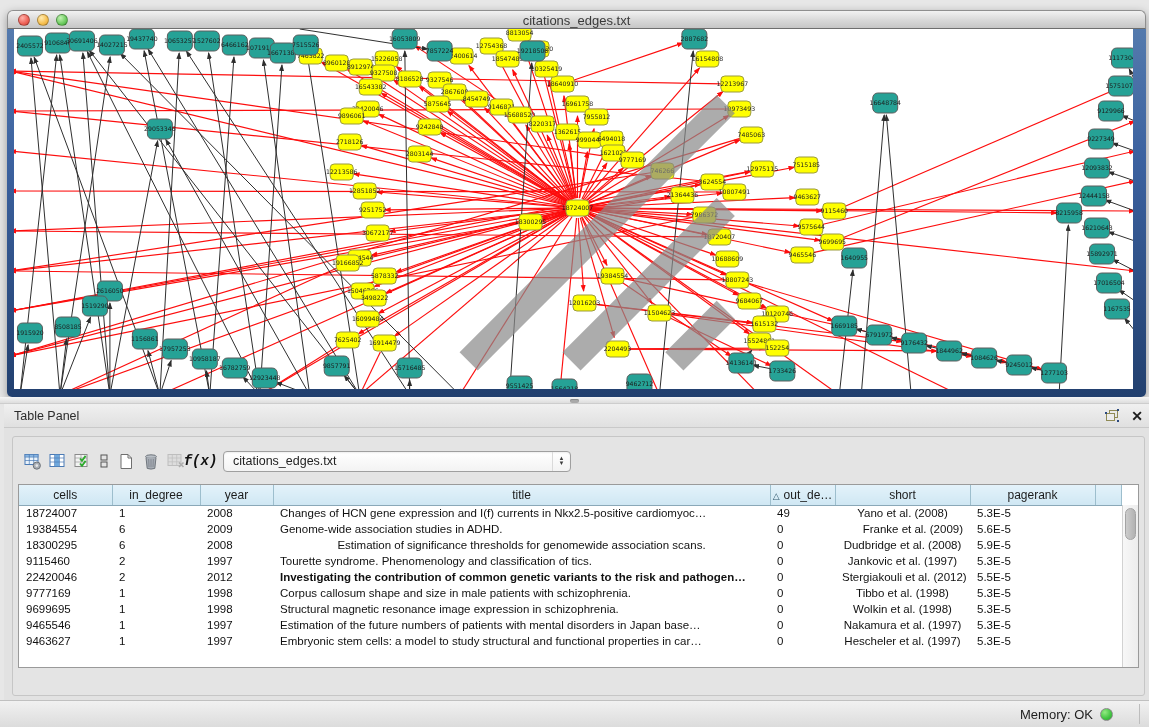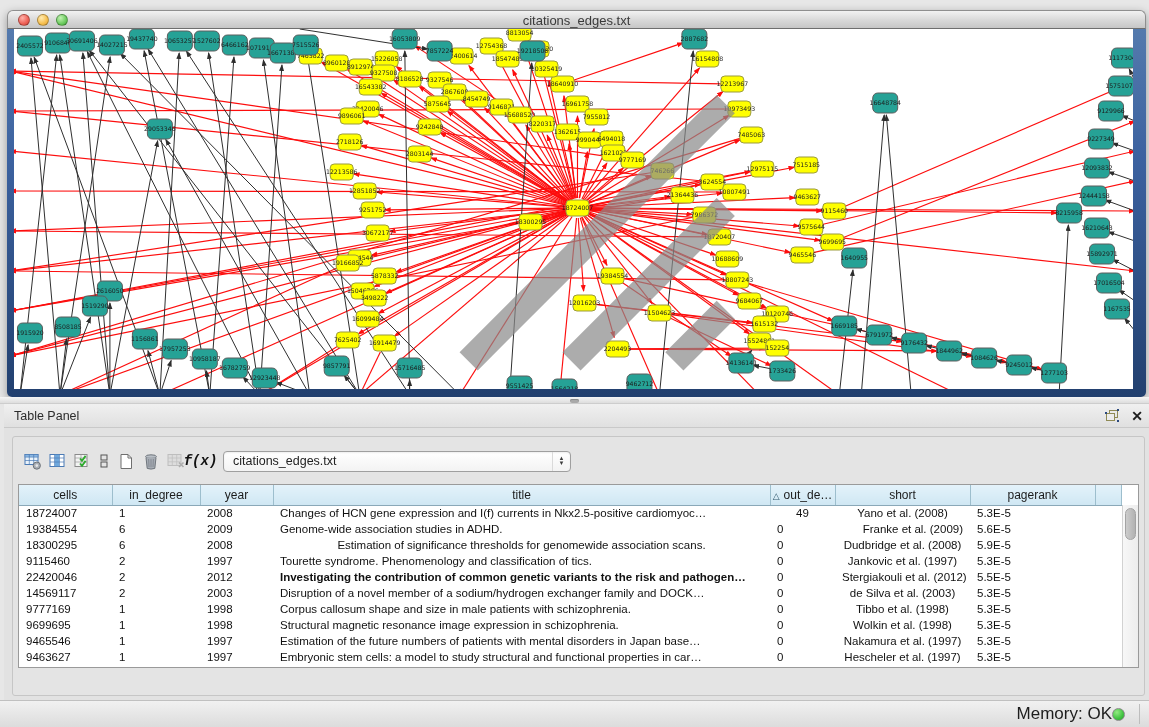--- a/index.html
+++ b/index.html
@@ -72,22 +72,22 @@
   .tabs-row { position:absolute; left:0; right:0; top:268px; display:flex; justify-content:center; }
   .segctl { display:inline-flex; border:1px solid #9c9c9c; border-radius:5px; overflow:hidden;
     background:#ffffff; box-shadow:0 1px 0 rgba(255,255,255,.7); }
   .seg { font-size:12.5px; padding:2px 13px 3px; background:linear-gradient(#ffffff,#f0f0f0);
     color:#1e1e1e; border-right:1px solid #bdbdbd; cursor:default; }
   .seg:last-child { border-right:none; }
   .seg.active { background:linear-gradient(#8b8b8b,#6e6e6e); color:#e7e7e7; }
   
   .statusbar { position:absolute; left:0; top:700px; width:1149px; height:27px;
     background:linear-gradient(#f1f1f1,#dcdcdc); border-top:1px solid #c0c0c0; }
-  .status-right { position:absolute; right:24px; top:0; bottom:0; display:flex; align-items:center; gap:0;
-    font-size:17px; color:#1d1d1d; }
+  .status-right { position:absolute; right:36px; top:0; bottom:0; display:flex; align-items:center; gap:7px;
+    font-size:13px; color:#1d1d1d; }
   .memdot { width:13px; height:13px; border-radius:50%; border:1px solid #8a8a8a;
     background:radial-gradient(circle at 35% 30%, #93ea82, #41c341 60%, #2d9e2d); }
   .status-div { position:absolute; right:9px; top:3px; bottom:3px; width:1px; background:#bdbdbd; }
 </style>
 </head>
 <body>
 
 <div class="net-window">
   <div class="titlebar">
     <div class="tl-group">
@@ -664,21 +664,21 @@
             <th>pagerank</th>
             <th></th>
           </tr>
         </thead>
         <tbody>
           <tr>
             <td style="text-align: left;">18724007</td>
             <td style="text-align: left;">1</td>
             <td style="text-align: left;">2008</td>
             <td style="text-align: left;">Changes of HCN gene expression and I(f) currents in Nkx2.5-positive cardiomyoc…</td>
-            <td style="text-align: center;">49</td>
+            <td style="text-align: left;">49</td>
             <td style="text-align: center;">Yano et al. (2008)</td>
             <td style="text-align: left;">5.3E-5</td>
             <td></td>
           </tr>
           <tr>
             <td style="text-align: left;">19384554</td>
             <td style="text-align: left;">6</td>
             <td style="text-align: left;">2009</td>
             <td style="text-align: left;">Genome-wide association studies in ADHD.</td>
             <td style="text-align: left;">0</td>
@@ -707,30 +707,20 @@
             <td></td>
           </tr>
           <tr>
             <td style="text-align: left;">22420046</td>
             <td style="text-align: left;">2</td>
             <td style="text-align: left;">2012</td>
             <td style="text-align: left; font-weight: bold;">Investigating the contribution of common genetic variants to the risk and pathogen…</td>
             <td style="text-align: left;">0</td>
             <td style="text-align: center;">Stergiakouli et al. (2012)</td>
             <td style="text-align: left;">5.5E-5</td>
-            <td></td>
-          </tr>
-          <tr>
-            <td style="text-align: left;">14569117</td>
-            <td style="text-align: left;">2</td>
-            <td style="text-align: left;">2003</td>
-            <td style="text-align: left;">Disruption of a novel member of a sodium/hydrogen exchanger family and DOCK…</td>
-            <td style="text-align: left;">0</td>
-            <td style="text-align: center;">de Silva et al. (2003)</td>
-            <td style="text-align: left;">5.3E-5</td>
             <td></td>
           </tr>
           <tr>
             <td style="text-align: left;">9777169</td>
             <td style="text-align: left;">1</td>
             <td style="text-align: left;">1998</td>
             <td style="text-align: left;">Corpus callosum shape and size in male patients with schizophrenia.</td>
             <td style="text-align: left;">0</td>
             <td style="text-align: center;">Tibbo et al. (1998)</td>
             <td style="text-align: left;">5.3E-5</td>

